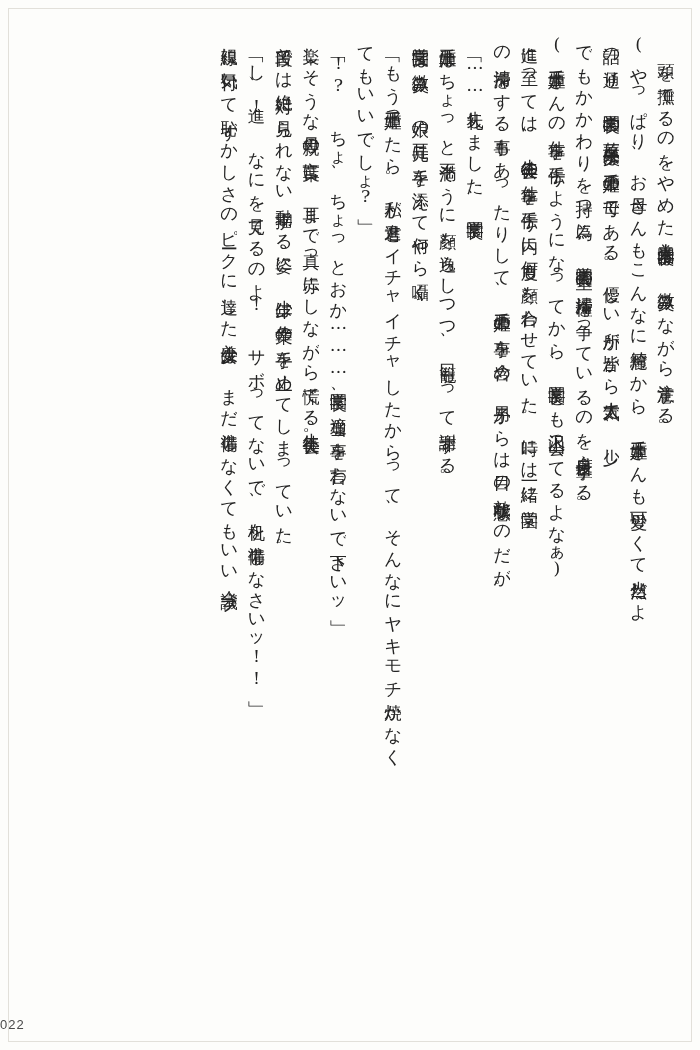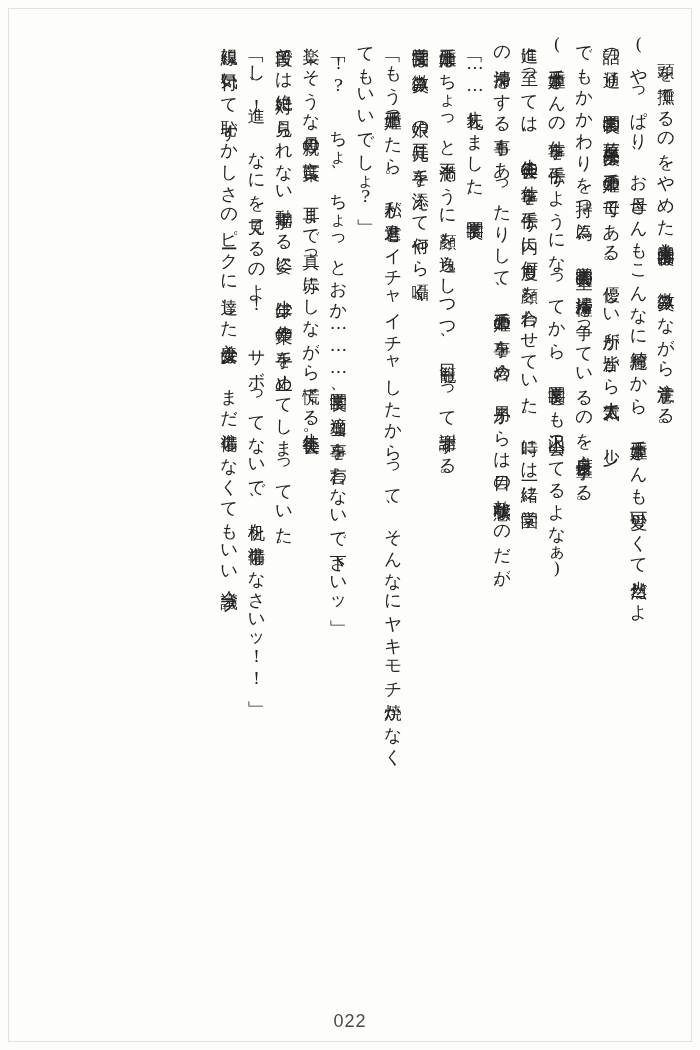--- a/index.html
+++ b/index.html
@@ -58,22 +58,21 @@
     font-family: "DejaVu Serif", "Liberation Serif", serif;
   }
   .line.indent {
     padding-top: 17px;
   }
   .page-number {
     position: absolute;
     bottom: 18px;
     left: 0;
     width: 100%;
-    text-align: center;
-    font-size: 18px;
+    font-size: 13px;
     letter-spacing: 1px;
     color: #4a4a4a;
     font-family: "Liberation Sans", sans-serif;
   }
 </style>
 </head>
 <body>
 
 <div class="page">
   <div class="page-border"></div>

